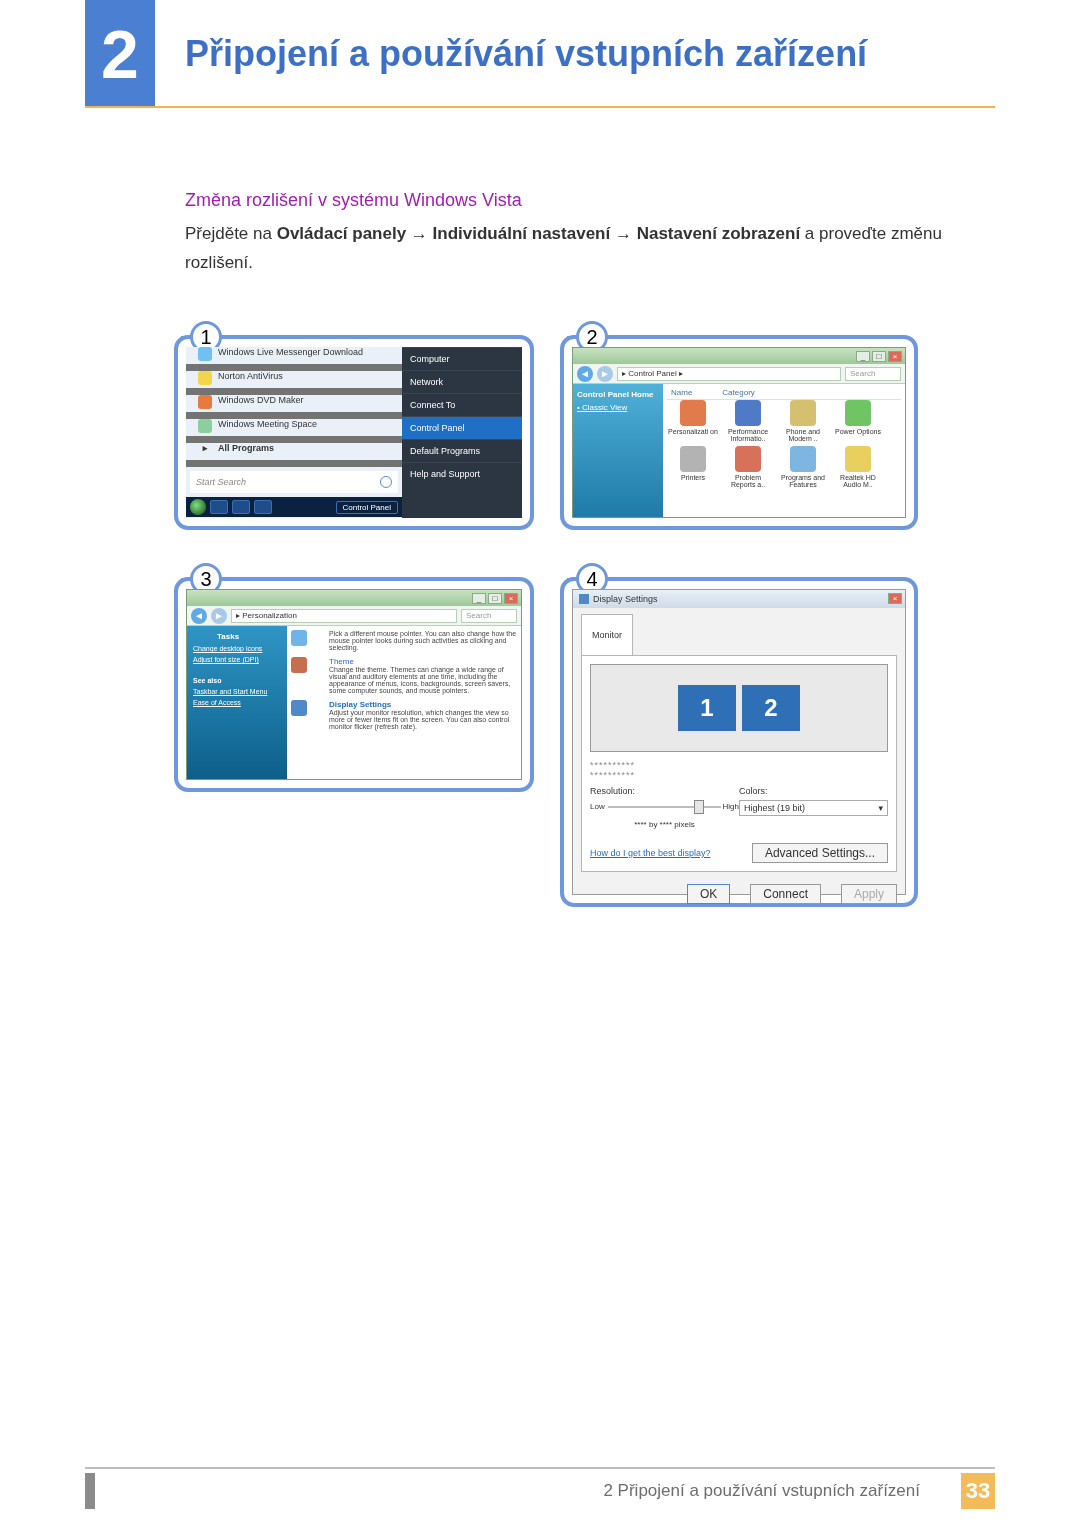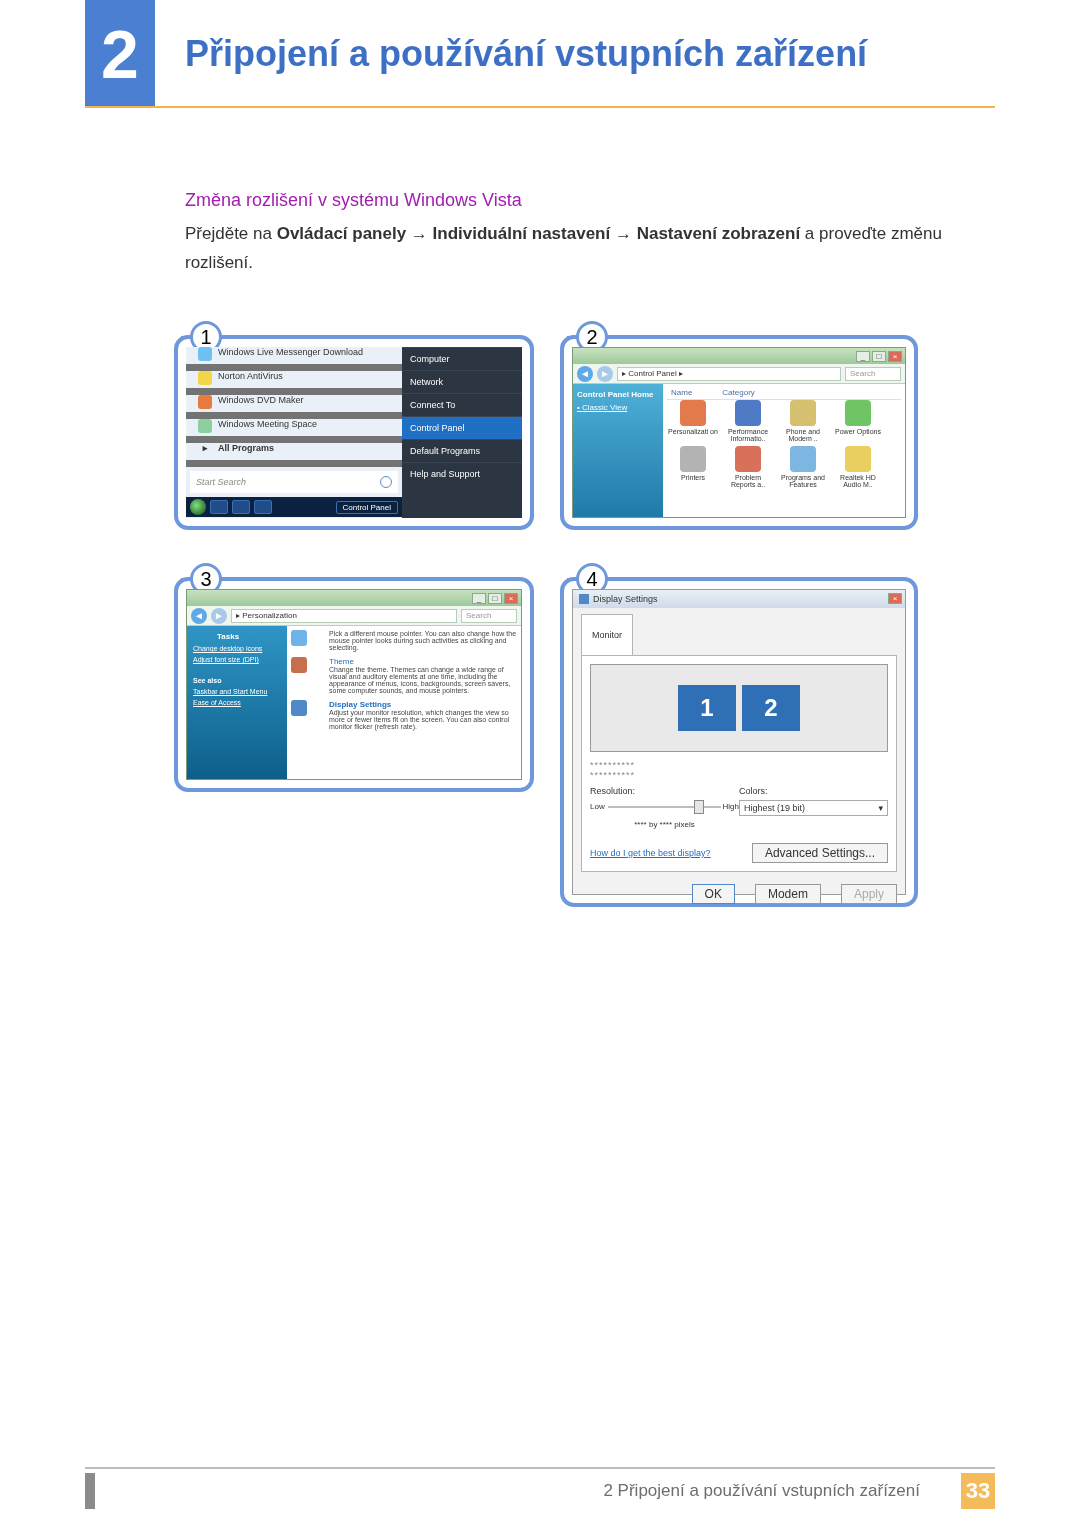--- a/index.html
+++ b/index.html
@@ -282,21 +282,21 @@
             </div>
         </div>
       </div>
       <div style="display:flex;justify-content:space-between;align-items:center;margin-top:14px">
         <span class="link">How do I get the best display?</span>
         <span class="btn">Advanced Settings...</span>
       </div>
     </div>
     <div class="btnrow">
       <span class="btn" style="border-color:#4f89c7">OK</span>
-      <span class="btn">Modem</span>
+      <span class="btn">Connect</span>
       <span class="btn" style="color:#aaa">Apply</span>
     </div>
   </div>
 </div>
 
 <div class="footer-rule"></div>
 <div class="leftbar"></div>
 <div class="footer-text">2 Připojení a používání vstupních zařízení</div>
 <div class="pagenum">33</div>
 

